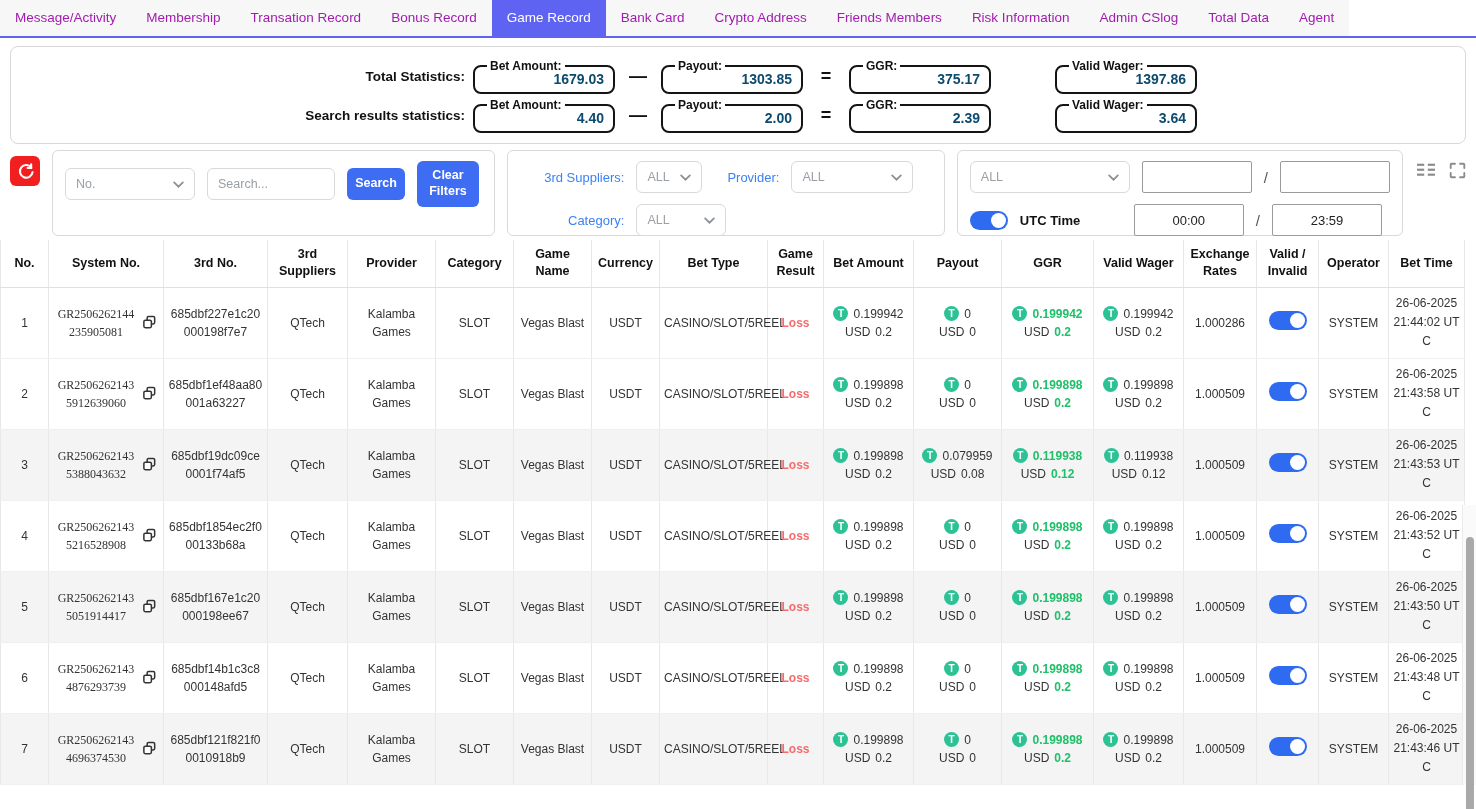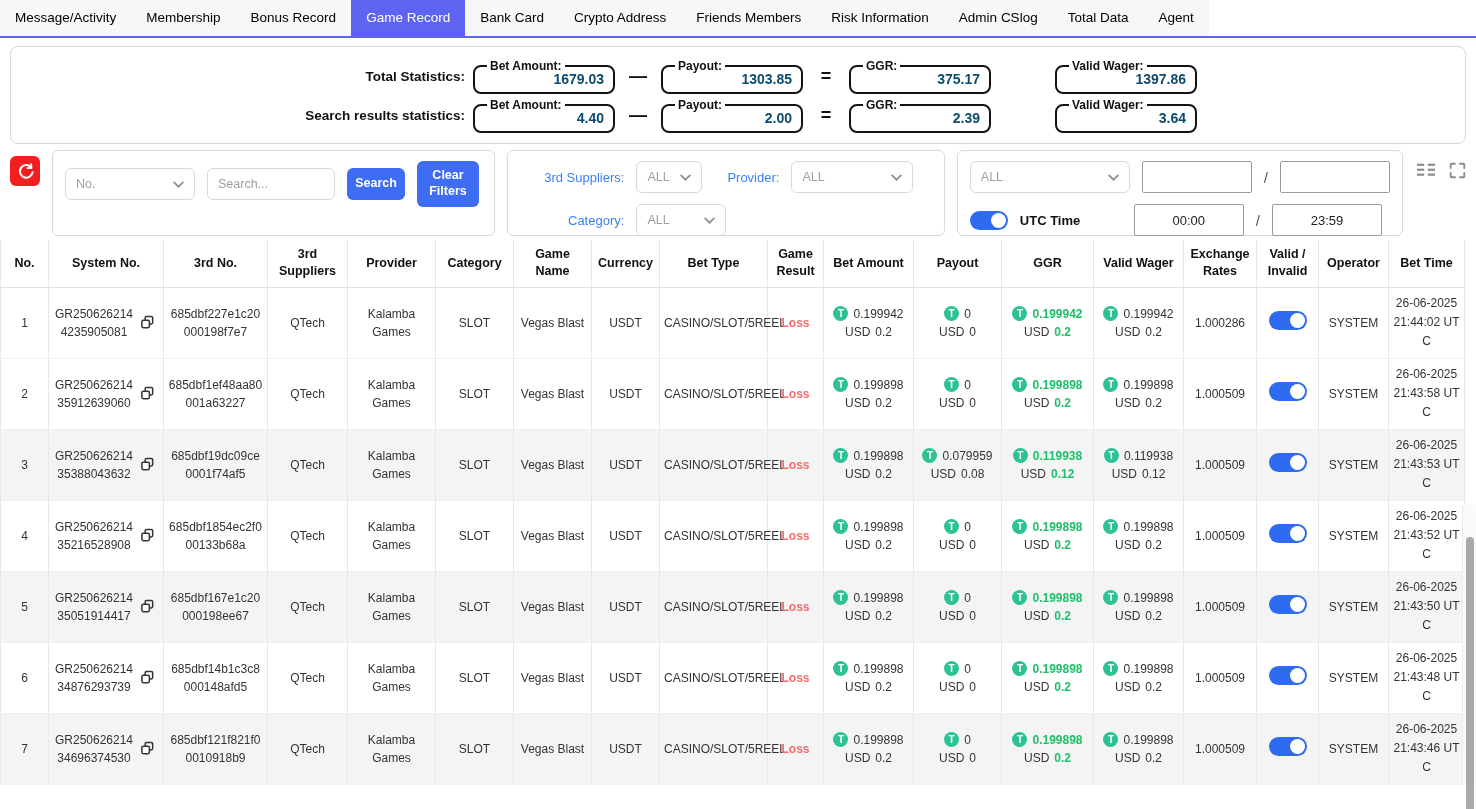--- a/index.html
+++ b/index.html
@@ -2,21 +2,21 @@
 <html><head>
 <meta charset="utf-8">
 <style>
   * { margin:0; padding:0; box-sizing:border-box; }
   html,body { width:1476px; height:809px; overflow:hidden; background:#fff;
     font-family:"Liberation Sans", sans-serif; color:#222; }
 
   
   .nav { height:38px; border-bottom:2px solid #5f63f2; background:#fff; display:flex; }
   .tabs { display:flex; background:#f7f7f8; }
-  .tab { padding:0 15px; line-height:36px; font-size:13.5px; color:#000000; cursor:pointer; white-space:nowrap; }
+  .tab { padding:0 15px; line-height:36px; font-size:13.5px; color:#a21caf; cursor:pointer; white-space:nowrap; }
   .tab.active { background:#5f63f2; color:#fff; }
 
   
   .stats { margin:8px 10px 6px; border:1px solid #d8d8d8; border-radius:8px; padding:8px 0 6px; }
   .stat-row { display:flex; align-items:center; margin:4px 0; }
   .stat-label { width:462px; text-align:right; font-weight:bold; font-size:13.5px; padding-right:8px; color:#111; }
   fieldset.stat-box { width:142px; border:2px solid #141414; border-radius:8px; padding:0 9px 5px; background:#fff; }
   fieldset.stat-box legend { font-size:12px; font-weight:600; padding:0 3px; margin-left:3px; color:#111; }
   .stat-value { text-align:right; font-weight:bold; font-size:14px; color:#0c4a6e; margin-top:-2px; }
   .stat-op { width:46px; text-align:center; font-weight:bold; font-size:18px; color:#111; }
@@ -54,21 +54,21 @@
   
   .table-wrap { position:relative; }
   table { border-collapse:collapse; table-layout:fixed; width:1462px; font-size:12px; color:#333; }
   th { font-weight:bold; color:#111; font-size:12.5px; height:47px; padding:2px 4px;
     border-right:1px solid #e8e8e8; border-left:1px solid #e8e8e8; border-bottom:1px solid #e0e0e0;
     text-align:center; line-height:1.35; }
   td { height:71px; text-align:center; padding:2px 4px; line-height:1.5;
     border-right:1px solid #e8e8e8; border-left:1px solid #e8e8e8; border-bottom:1px solid #f0f0f0; }
   tr.stripe td { background:#f4f4f5; }
   .break { word-break:break-all; }
-  .sys { display:flex; align-items:center; justify-content:flex-start; gap:5px; }
+  .sys { display:flex; align-items:center; justify-content:center; gap:5px;font-family:Liberation Serif, serif; }
   .sys .txt { max-width:82px; word-break:break-all; }
   .copy-icon { flex:0 0 auto; cursor:pointer; display:inline-flex; }
   .money .m { display:flex; align-items:center; justify-content:center; gap:5px; }
   .tether { width:15px; height:15px; border-radius:50%; background:#2cc294; color:#fff;
     font-size:10px; font-weight:bold; display:inline-flex; align-items:center; justify-content:center; flex:0 0 auto; }
   td.ggr .num { color:#1fc06a; font-weight:bold; }
   td.loss-cell { color:#f56c6c; font-weight:600; }
   td.bettime { line-height:1.6; }
 
   
@@ -77,20 +77,21 @@
   .vscroll .thumb { position:absolute; left:3px; width:8px; top:32px; height:430px;
     background:#a9a9a9; border-radius:5px; }
 </style>
 </head>
 <body>
 
 <div class="nav">
   <div class="tabs">
       <div class="tab">Message/Activity</div>
       <div class="tab">Membership</div>
+      <div class="tab">Transation Record</div>
       <div class="tab">Bonus Record</div>
       <div class="tab active">Game Record</div>
       <div class="tab">Bank Card</div>
       <div class="tab">Crypto Address</div>
       <div class="tab">Friends Members</div>
       <div class="tab">Risk Information</div>
       <div class="tab">Admin CSlog</div>
       <div class="tab">Total Data</div>
       <div class="tab">Agent</div>
     </div>

